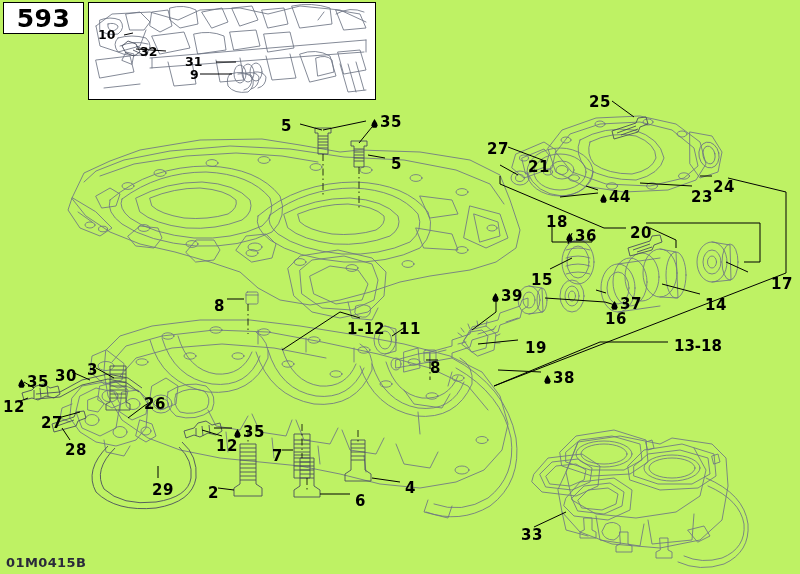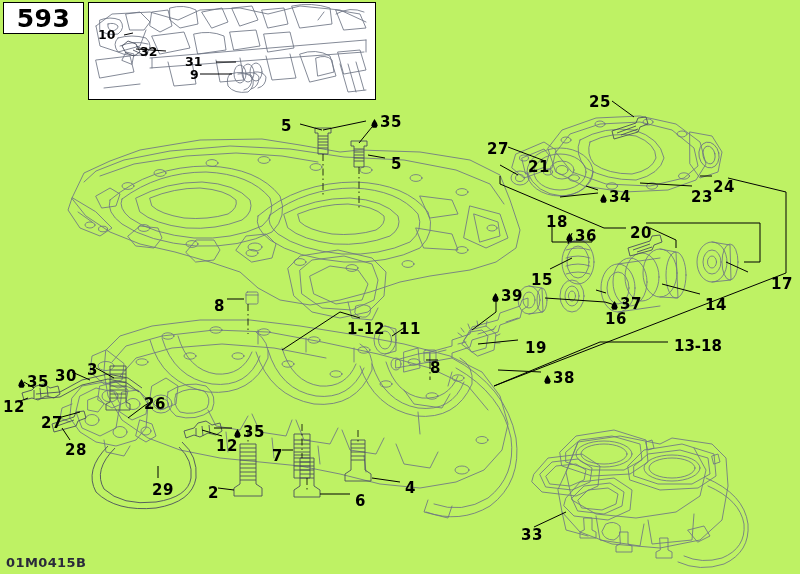--- a/index.html
+++ b/index.html
@@ -597,21 +597,21 @@
 
   <div id="callout-layer">
       <div class="callout" style="left: 281px; top: 119px;"><span>5</span></div>
       <div class="callout" style="left: 371px; top: 115px;"><span class="drop"></span><span>35</span></div>
       <div class="callout" style="left: 391px; top: 157px;"><span>5</span></div>
       <div class="callout" style="left: 589px; top: 95px;"><span>25</span></div>
       <div class="callout" style="left: 487px; top: 142px;"><span>27</span></div>
       <div class="callout" style="left: 480px; top: 160px; margin-left: 48px;"><span>21</span></div>
       <div class="callout" style="left: 713px; top: 180px;"><span>24</span></div>
       <div class="callout" style="left: 691px; top: 190px;"><span>23</span></div>
-      <div class="callout" style="left: 600px; top: 190px;"><span class="drop"></span><span>34</span></div>
+      <div class="callout" style="left: 600px; top: 190px;"><span class="drop"></span><span>44</span></div>
       <div class="callout" style="left: 546px; top: 215px;"><span>18</span></div>
       <div class="callout" style="left: 566px; top: 229px;"><span class="drop"></span><span>36</span></div>
       <div class="callout" style="left: 630px; top: 226px;"><span>20</span></div>
       <div class="callout" style="left: 531px; top: 273px;"><span>15</span></div>
       <div class="callout" style="left: 751px; top: 277px; margin-left: 20px;"><span>17</span></div>
       <div class="callout" style="left: 705px; top: 298px;"><span>14</span></div>
       <div class="callout" style="left: 611px; top: 297px;"><span class="drop"></span><span>37</span></div>
       <div class="callout" style="left: 605px; top: 312px;"><span>16</span></div>
       <div class="callout" style="left: 492px; top: 289px;"><span class="drop"></span><span>39</span></div>
       <div class="callout wide" style="left: 347px; top: 322px;"><span>1-12</span></div>

